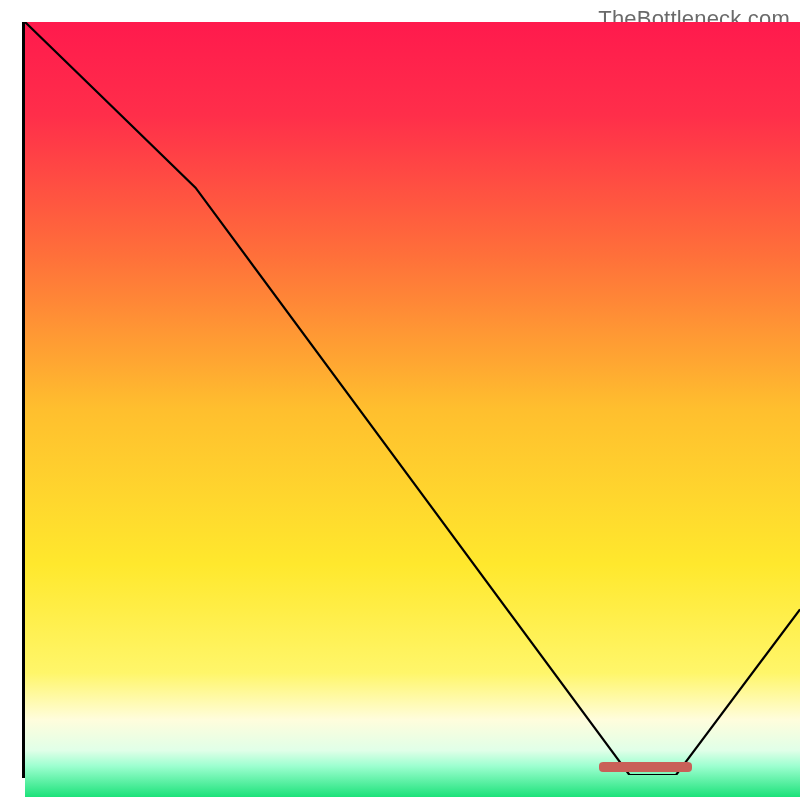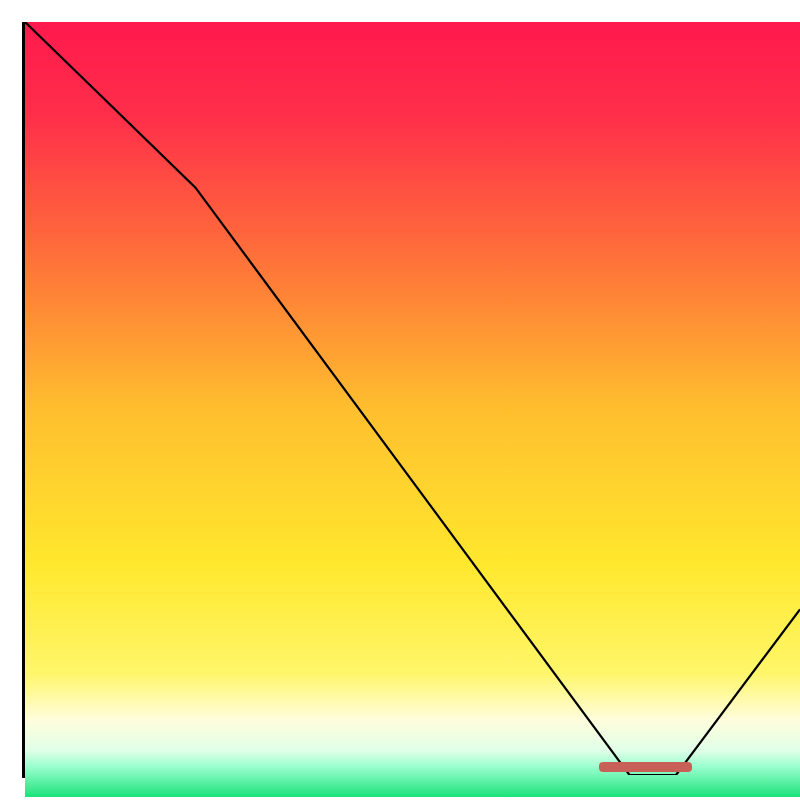--- a/index.html
+++ b/index.html
@@ -8,20 +8,21 @@
     .watermark { position: absolute; top: 6px; right: 10px; color: #6a6a6a; font-size: 22px; font-weight: 500; letter-spacing: 0.2px; }
     .chart-area { position: absolute; left: 22px; top: 22px; right: 0; bottom: 22px; border-left: 3px solid #000; border-bottom: 3px solid #000; }
     .gradient-fill { position: absolute; inset: 0; }
     .curve-svg { position: absolute; inset: 0; width: 100%; height: 100%; }
     .marker { position: absolute; height: 10px; background: #c96058; border-radius: 4px; }
   </style>
 </head>
 <body>
 
 <div class="container">
+  <div class="watermark">TheBottleneck.com</div>
   <div class="chart-area">
     <svg class="gradient-fill" preserveAspectRatio="none" viewBox="0 0 100 100">
       <defs>
         <linearGradient id="bg-grad" x1="0" y1="0" x2="0" y2="1">
             <stop offset="0%" stop-color="#ff1a4d"></stop>
             <stop offset="12%" stop-color="#ff2e4a"></stop>
             <stop offset="30%" stop-color="#ff6f3a"></stop>
             <stop offset="50%" stop-color="#ffbf2e"></stop>
             <stop offset="70%" stop-color="#ffe82d"></stop>
             <stop offset="84%" stop-color="#fff66a"></stop>

